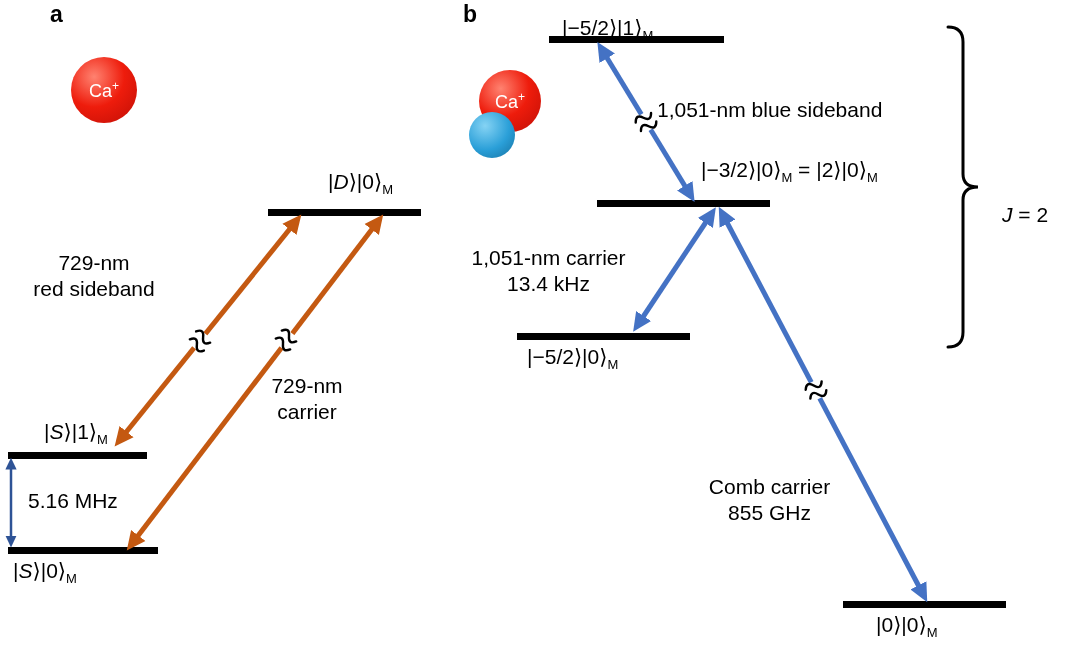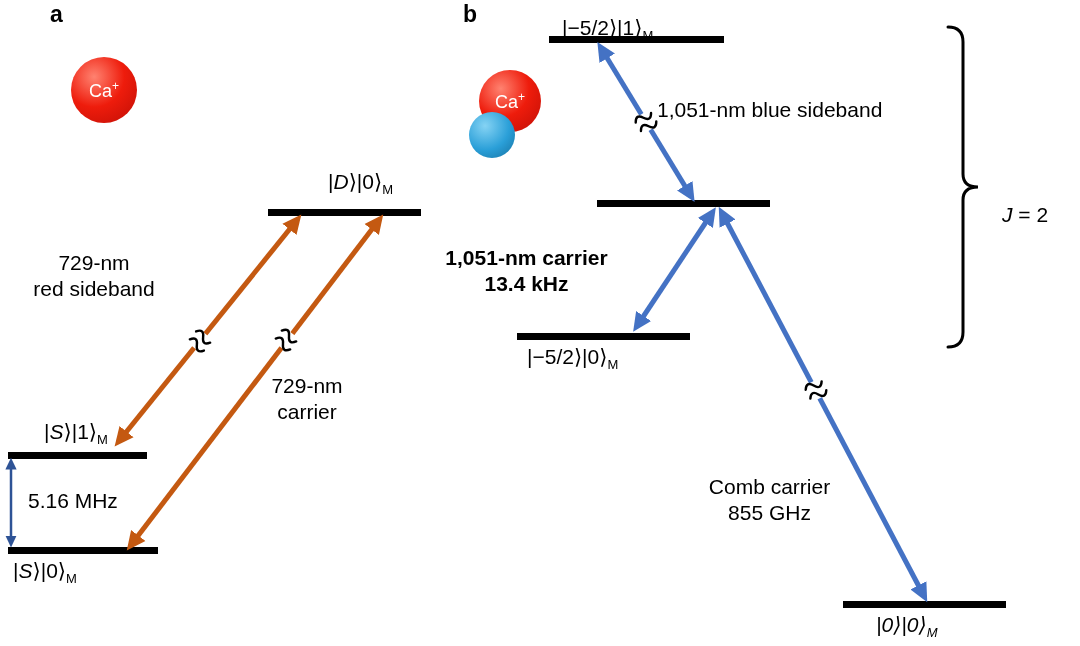--- a/index.html
+++ b/index.html
@@ -65,29 +65,32 @@
 
   <div class="label center" style="left:8px; top:250px; width:172px;">729-nm
 red sideband</div>
   <div class="label center" style="left:243px; top:373px; width:128px;">729-nm
 carrier</div>
   <div class="label" style="left:28px; top:488px;">5.16 MHz</div>
 
   <div class="label ket" style="left:562px; top:2px;margin-top:13px;">
     <span>|−5/2⟩|1⟩</span><sub>M</sub>
   </div>
+  <div class="label ket" style="left:701px; top:157px;">
+    <span>|−3/2⟩|0⟩</span><sub>M</sub><span> = </span><span>|2⟩|0⟩</span><sub>M</sub>
+  </div>
   <div class="label ket" style="left:527px; top:344px;">
     <span>|−5/2⟩|0⟩</span><sub>M</sub>
   </div>
-  <div class="label ket" style="left:876px; top:612px;font-style:italic;">
+  <div class="label ket" style="left:876px; top:612px;">
     <span>|0⟩|0⟩</span><sub>M</sub>
   </div>
 
   <div class="label" style="left:657px; top:85px;margin-top:12px;">1,051-nm blue sideband</div>
-  <div class="label center" style="left:424px; top:245px; width:205px;font-weight:bold;">1,051-nm carrier
+  <div class="label center" style="left:446px; top:245px; width:205px;">1,051-nm carrier
 13.4 kHz</div>
   <div class="label center" style="left:688px; top:474px; width:163px;">Comb carrier
 855 GHz</div>
   <div class="label jlabel" style="left:1002px; top:176px;">
     <i>J</i><span> = 2</span>
   </div>
   <div class="label jlabel" style="left:1080px; top:593px;">
     <i>J</i><span> = 0</span>
   </div>
 

